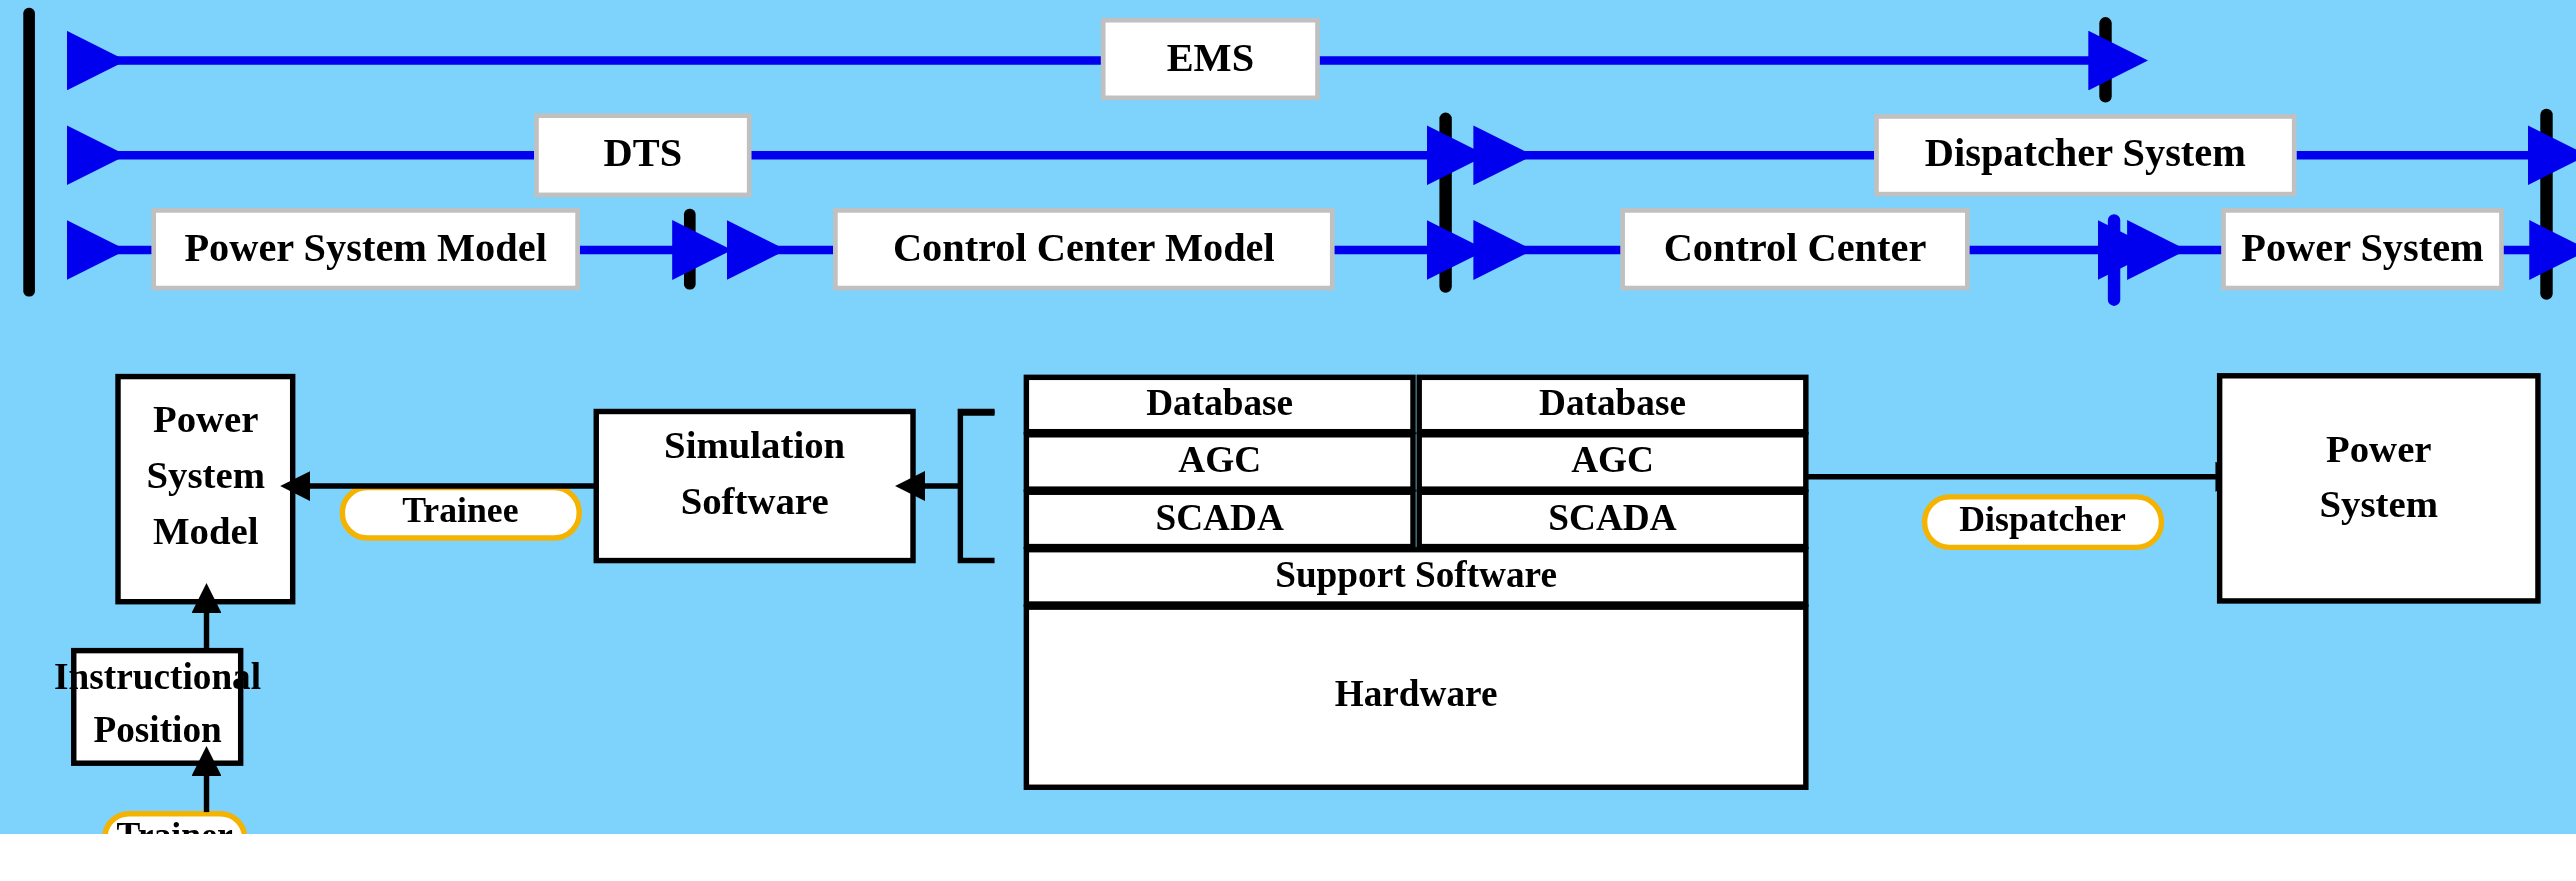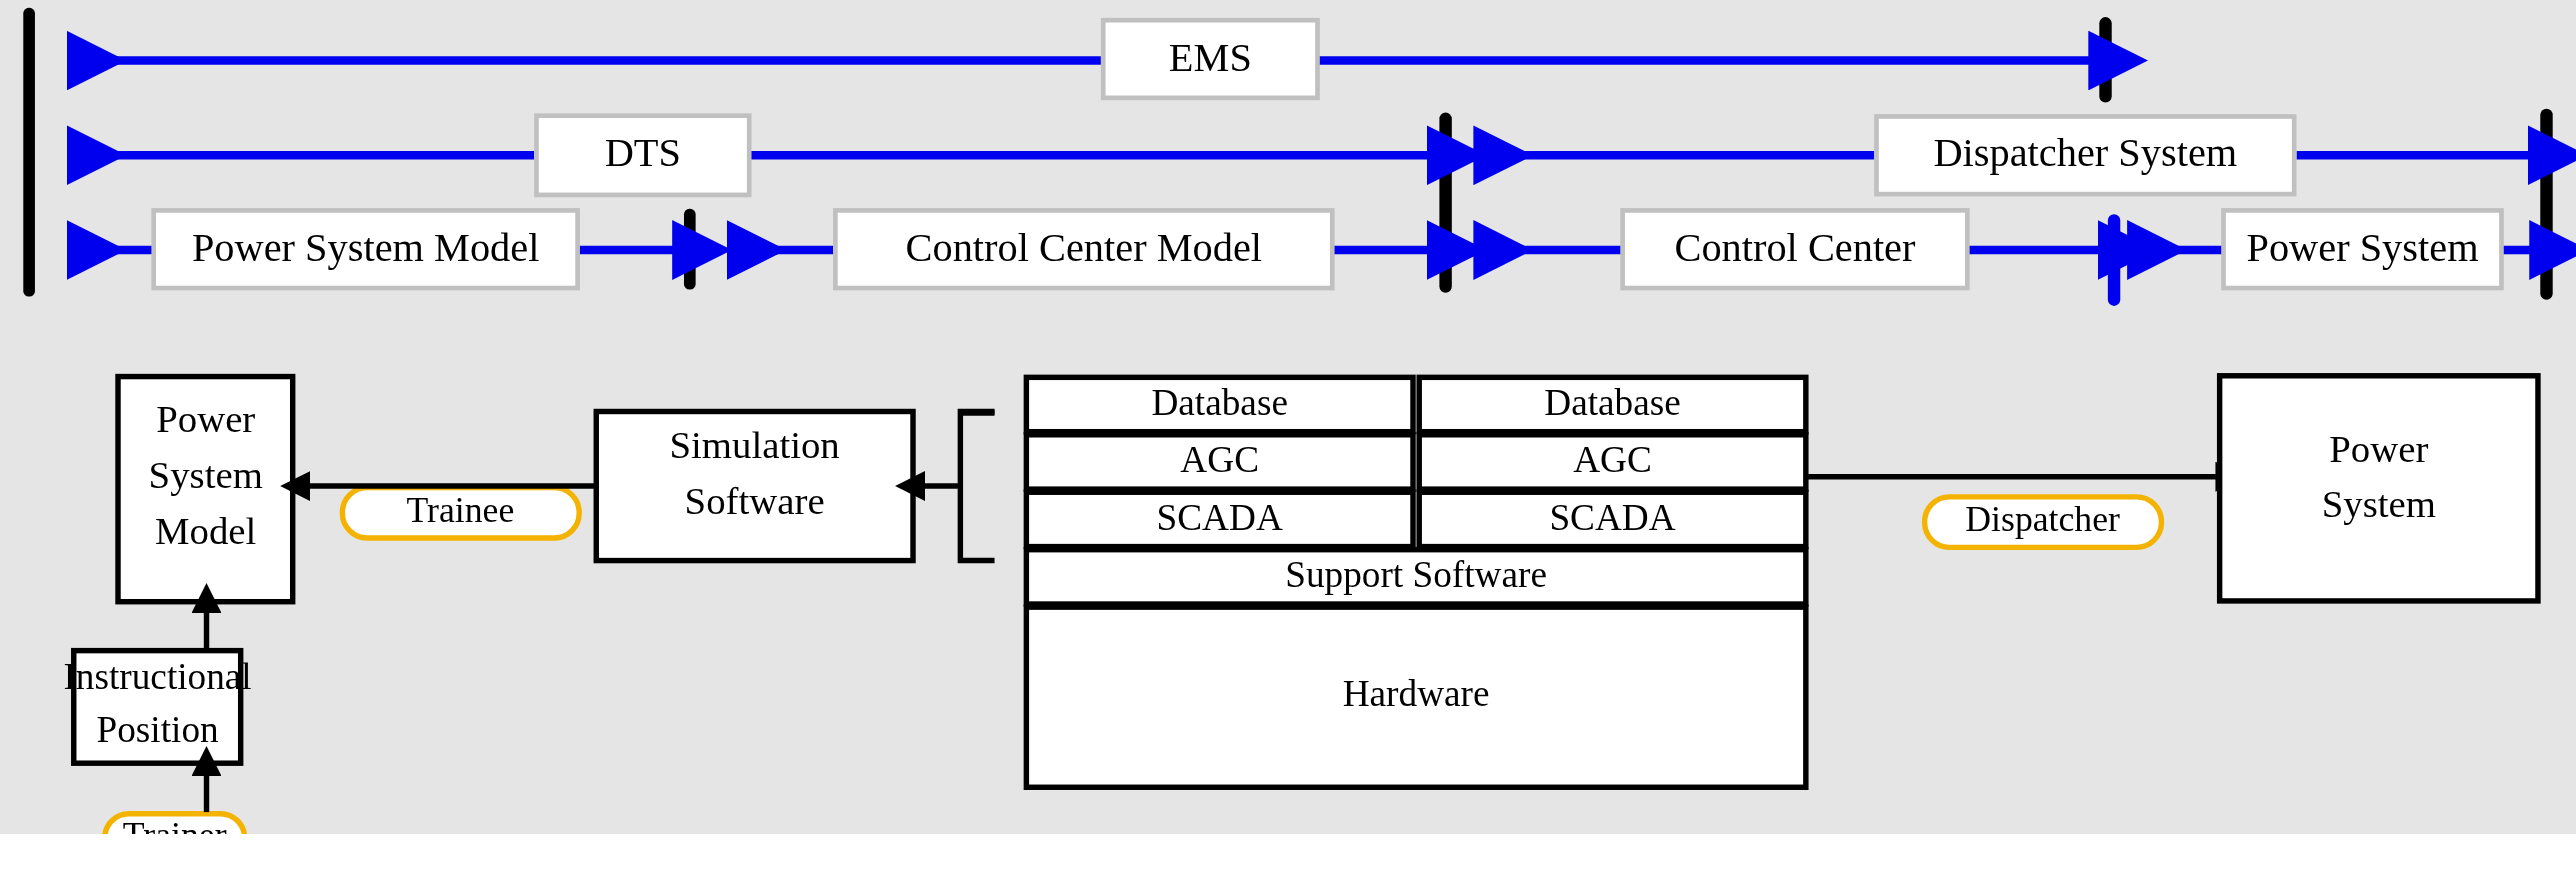--- a/index.html
+++ b/index.html
@@ -1,17 +1,17 @@
 <!DOCTYPE html>
 <html style="font-size:12.4px"><head>
 <meta charset="utf-8">
 <style>
   html,body{margin:0;padding:0;background:#ffffff;}
   body{font-family:"Liberation Serif", serif;}
-  #stage{position:relative;width:2576px;height:834px;background:#e5e5e5;overflow:hidden;}
+  #stage{position:relative;width:2576px;height:834px;background:#7dd3fc;overflow:hidden;font-weight:bold;}
   #stage svg{position:absolute;left:0;top:0;width:2576px;height:882px;}
   .lbl{font-family:"Liberation Serif", serif;fill:#000;text-anchor:middle;dominant-baseline:middle;}
   .boxgray{fill:#ffffff;stroke:#c0c0c0;stroke-width:6;}
   .boxblack{fill:#ffffff;stroke:#000000;stroke-width:7;}
   .pill{fill:#ffffff;stroke:#f5b301;stroke-width:7;}
   .barblack{fill:#000000;}
   .barblue{fill:#0000ee;}
   .blueline{stroke:#0000ee;stroke-width:11;fill:none;}
   .blkline{stroke:#000000;stroke-width:7;fill:none;}
   .bracket{fill:none;stroke:#000000;stroke-width:7;}

